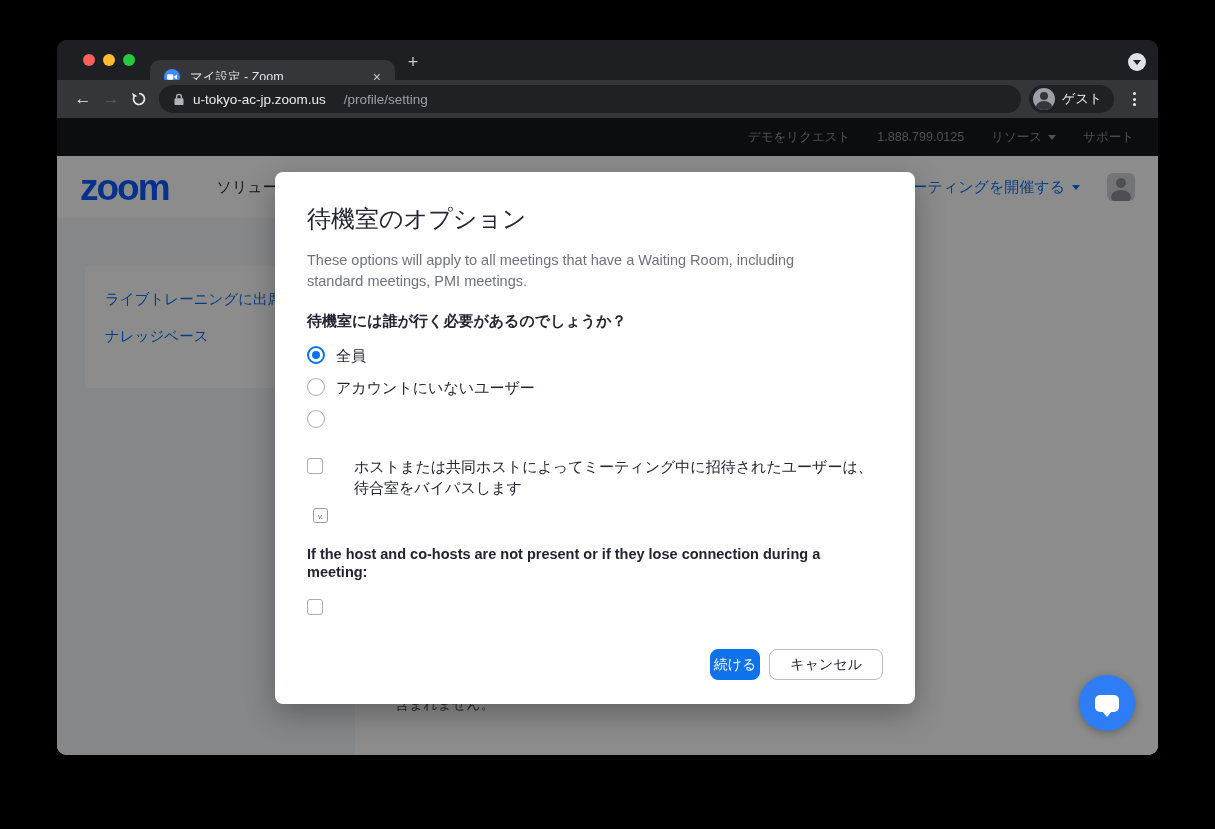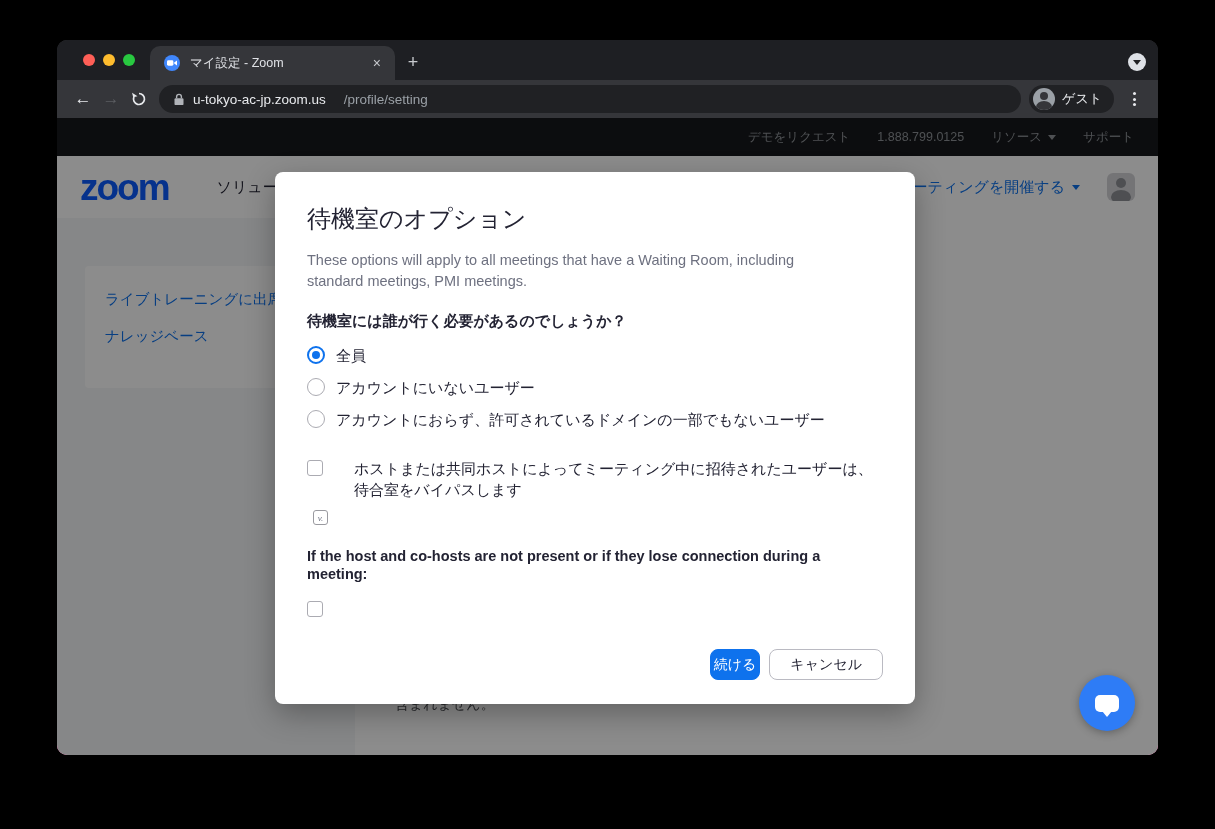--- a/index.html
+++ b/index.html
@@ -8,22 +8,22 @@
 
   
   .window { position:absolute; left:57px; top:40px; width:1101px; height:715px;
             border-radius:10px; overflow:hidden; background:#35363a; }
 
   
   .tabstrip { position:relative; height:40px; background:#1e1f23; }
   .traffic { position:absolute; left:26px; top:14px; display:flex; gap:8px; }
   .light { width:12px; height:12px; border-radius:50%; }
   .light.red{ background:#ff5f57; } .light.yellow{ background:#febc2e; } .light.green{ background:#28c840; }
-  .tab { position:absolute; left:93px; top:6px; width:245px; height:34px; background:#35363a;
-         border-radius:10px 10px 0 0; display:flex; align-items:center; padding:0 10px 0 14px; }
+  .tab { position:absolute; left:93px; top:20px; width:245px; height:34px; background:#35363a;
+         border-radius:10px 10px 0 0; display:flex; align-items:center; padding:0 10px 0 14px;text-decoration:underline; }
   .favicon { width:16px; height:16px; flex:0 0 16px; }
   .tab-title { margin-left:10px; font-size:12.5px; color:#dfe1e5; flex:1; white-space:nowrap; overflow:hidden; }
   .tab-close { color:#c7c9cd; font-size:14px; line-height:1; padding:2px 4px; border-radius:4px; }
   .newtab { position:absolute; left:345px; top:11px; width:22px; height:22px; color:#c7c9cd; font-size:18px;
             display:flex; align-items:center; justify-content:center; border-radius:50%; }
   .tabsearch { position:absolute; right:12px; top:13px; width:18px; height:18px; border-radius:50%;
                background:#dee1e6; display:flex; align-items:center; justify-content:center; }
   .tabsearch .caret { border-top-color:#202124; }
 
   
@@ -224,21 +224,20 @@
         <div class="opt-row radio-row-1">
           <span class="radio selected"></span>
           <span class="label">全員</span>
         </div>
         <div class="opt-row radio-row">
           <span class="radio"></span>
           <span class="label">アカウントにいないユーザー</span>
         </div>
         <div class="opt-row radio-row">
           <span class="radio"></span>
-          <span class="label">アカウントにおらず、許可されているドメインの一部でもないユーザー</span>
         </div>
 
         <div class="opt-row check-row-1">
           <span class="checkbox"></span>
           <span class="label">ホストまたは共同ホストによってミーティング中に招待されたユーザーは、待合室をバイパスします</span>
         </div>
 
         <div class="broken-img">v.</div>
 
         <p class="host-heading">If the host and co-hosts are not present or if they lose connection during a meeting:</p>

